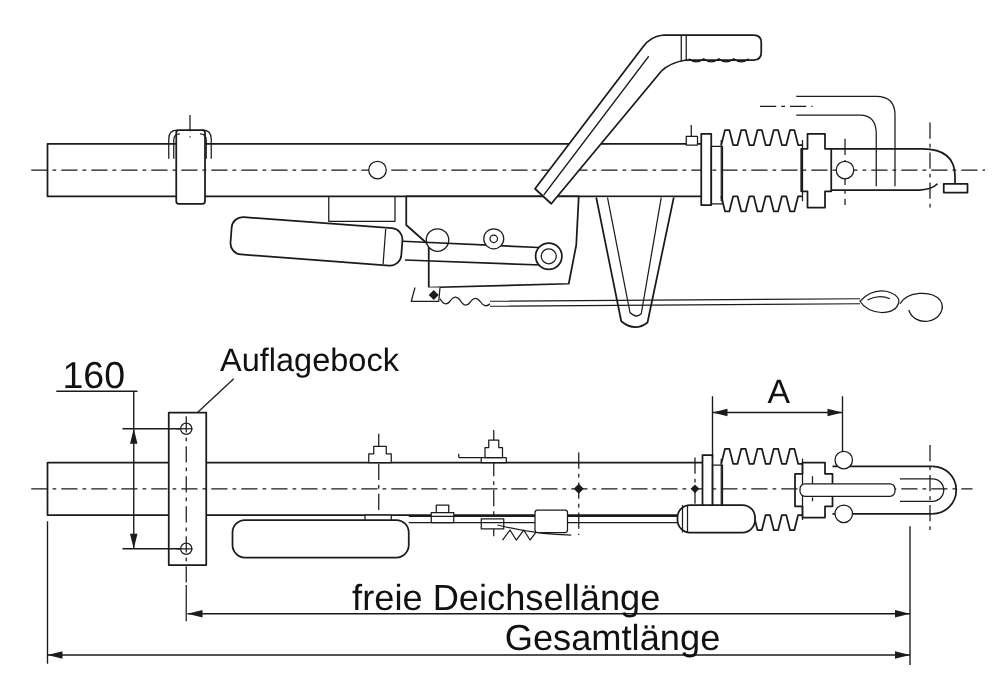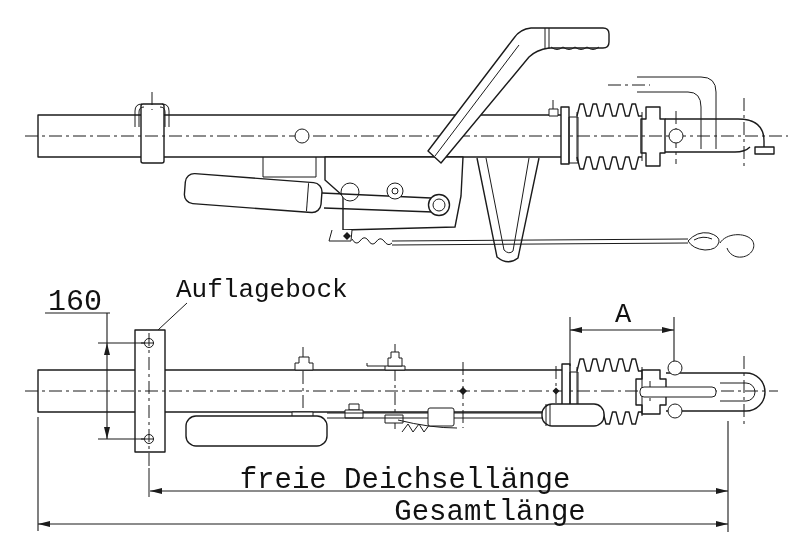--- a/index.html
+++ b/index.html
@@ -1,20 +1,20 @@
 <!DOCTYPE html>
 <html><head>
 <meta charset="utf-8">
 <style>
   html,body{margin:0;padding:0;background:#ffffff;}
   .canvas{
     position:relative;
     width:800px;height:546px;
     background:#ffffff;
-    font-family:Liberation Mono, monospace;
+    font-family:Liberation Sans, sans-serif;
     overflow:hidden;
   }
   svg{display:block;}
   .ln{stroke:#1b1b1b;stroke-width:1.4;fill:none;stroke-linejoin:round;}
   .lnthin{stroke:#1b1b1b;stroke-width:1;fill:none;stroke-linejoin:round;}
   .white{fill:#ffffff;}
   .dark{fill:#1b1b1b;}
   .cl{stroke:#1b1b1b;stroke-width:1;fill:none;stroke-dasharray:13 4 3 4;}
   .dim{stroke:#1b1b1b;stroke-width:1.1;fill:none;}
   .arr{fill:#1b1b1b;stroke:none;}

